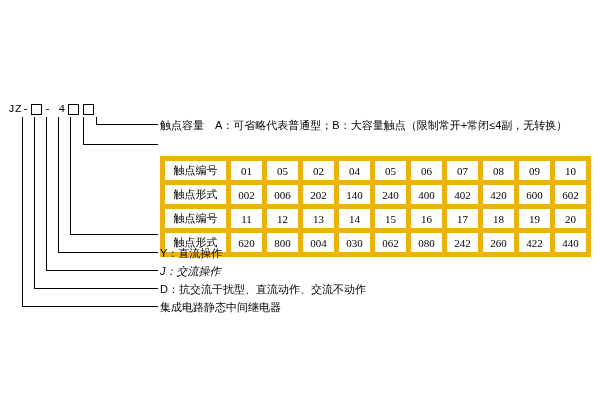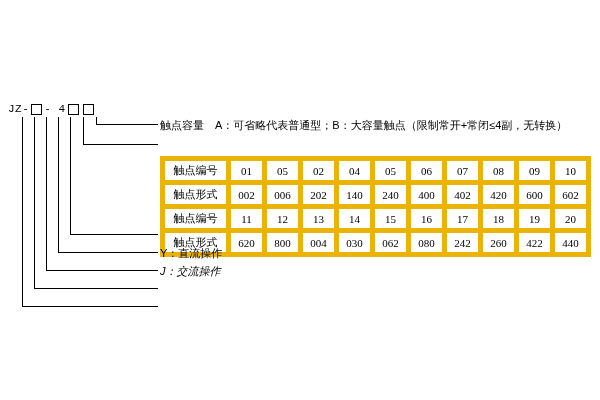--- a/index.html
+++ b/index.html
@@ -182,14 +182,16 @@
         <td class="val">260</td>
         <td class="val">422</td>
         <td class="val">440</td>
       </tr>
     </tbody>
       </table>
   </div>
 
   <div class="note note-y">Y：直流操作</div>
   <div class="note note-j">J：交流操作</div>
+  <div class="note note-d">D：抗交流干扰型、直流动作、交流不动作</div>
+  <div class="note note-title">集成电路静态中间继电器</div>
 
 </div>
 
 </body></html>

